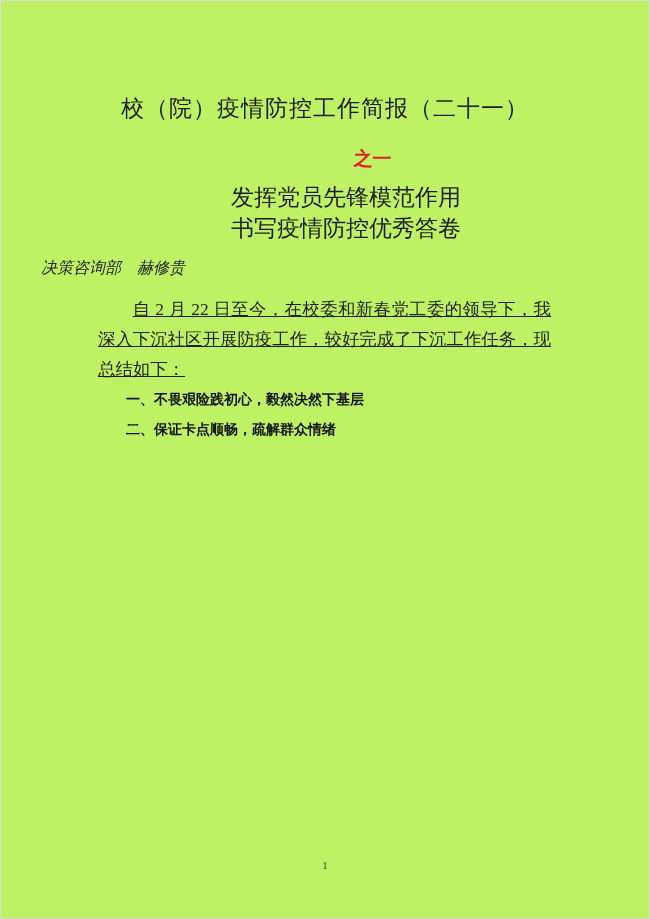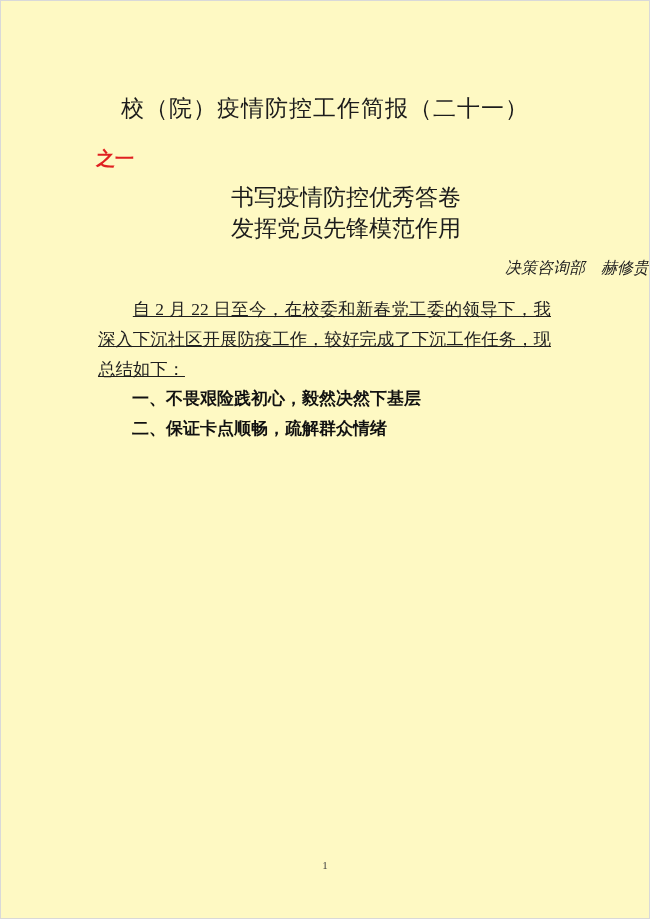--- a/index.html
+++ b/index.html
@@ -6,51 +6,52 @@
   html, body {
     width: 650px;
     background: #ffffff;
     font-family: "Liberation Serif", "DejaVu Serif", serif;
     color: #1f1f1f;
   }
   .page {
     position: relative;
     width: 650px;
     height: 919px;
-    background: #fef9c3;
+    background: #bef264;
     border: 1px solid #d9d9d9;
     overflow: hidden;
     padding-top: 93px;
   }
   .doc-title {
     text-align: center;
     font-size: 23px;
     line-height: 30px;
     letter-spacing: 1px;
     color: #1c1c1c;
   }
   .issue-label {
     margin: 24px 0 0 95px;
     font-size: 19px;
     line-height: 22px;
     font-weight: bold;
     color: #e02121;
+    text-align: center;
   }
   .subtitle {
     margin-top: 12px;
     padding-left: 42px; 
     text-align: center;
     font-size: 23px;
     line-height: 31px;
     color: #1c1c1c;
   }
   .byline {
     margin-top: 14px;
-    padding-left: 24px;
-    text-align: right;
+    padding-left: 40px;
+    text-align: left;
     font-size: 16px;
     line-height: 20px;
     font-style: italic; 
     color: #222222;
   }
   .doc-body {
     margin: 16px 0 0 97px;
     width: 453px;
     font-size: 17.4px;
     line-height: 30px;
@@ -58,21 +59,21 @@
     text-justify: inter-ideograph;
   }
   .para {
     text-indent: 2em;
     text-decoration: underline;
   }
   .section-heading {
     text-indent: 2em;
     font-family: "Liberation Sans", "DejaVu Sans", sans-serif;
     font-weight: bold;
-    font-size: 17px;
+    font-size: 14px;
     color: #111111;
   }
   .page-number {
     position: absolute;
     left: 0;
     right: 0;
     bottom: 47px;
     text-align: center;
     font-size: 11px;
     color: #444444;
@@ -81,22 +82,22 @@
 </head>
 <body>
 
 <div class="page">
 
   <div class="doc-title">校（院）疫情防控工作简报（二十一）</div>
 
   <div class="issue-label">之一</div>
 
   <div class="subtitle">
+    <div>发挥党员先锋模范作用</div>
     <div>书写疫情防控优秀答卷</div>
-    <div>发挥党员先锋模范作用</div>
   </div>
 
   <div class="byline">决策咨询部　赫修贵</div>
 
   <div class="doc-body">
     <div class="para">自 2 月 22 日至今，在校委和新春党工委的领导下，我深入下沉社区开展防疫工作，较好完成了下沉工作任务，现总结如下：</div>
     <div class="section-heading">一、不畏艰险践初心，毅然决然下基层</div>
     <div class="section-heading">二、保证卡点顺畅，疏解群众情绪</div>
   </div>
 

